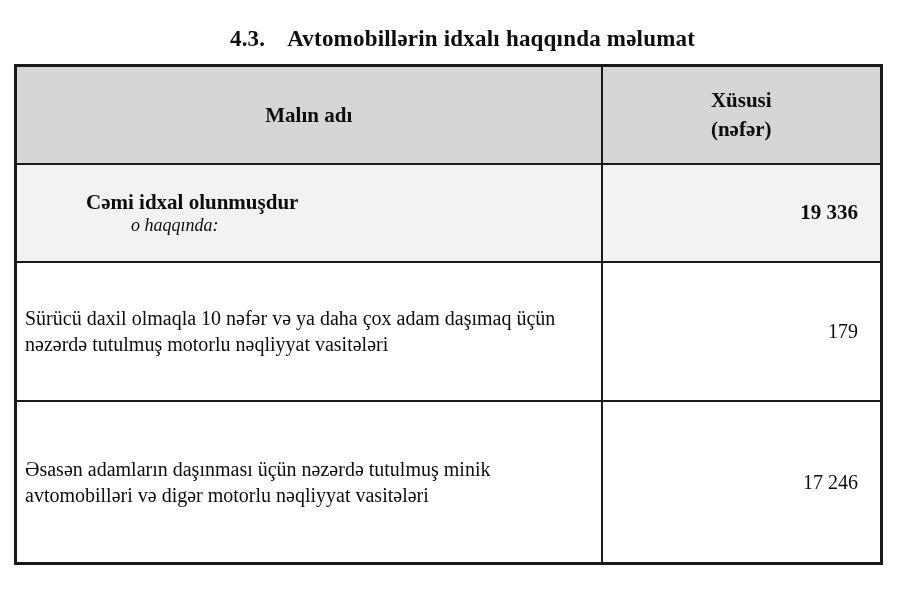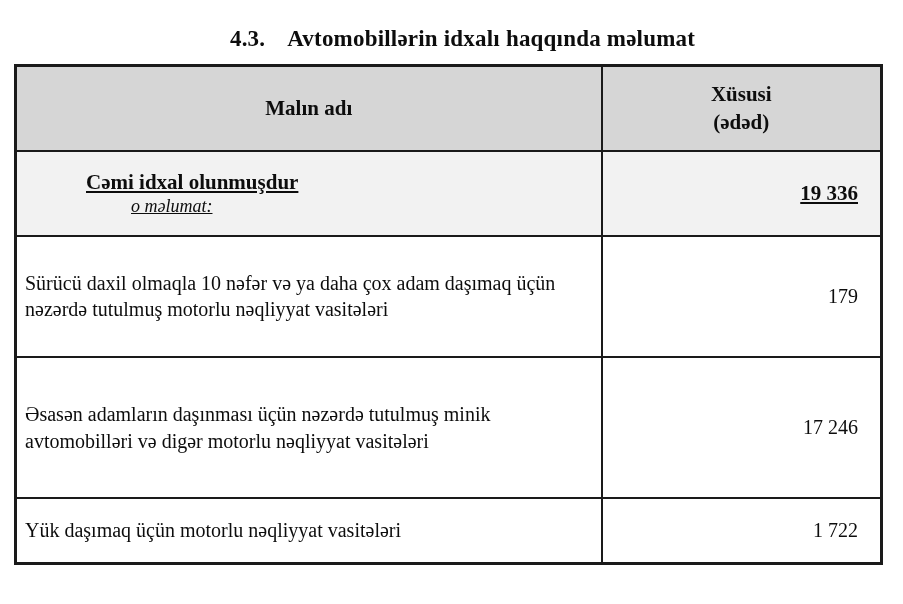--- a/index.html
+++ b/index.html
@@ -42,21 +42,21 @@
   col.c-name { width: 586px; }
   col.c-qty  { width: 280px; }
   tr.header-row { height: 78px; }
   tr.header-row th {
     background: var(--header-bg, #d6d6d6);
     font-weight: bold;
     text-align: center;
     font-size: 21px;
     line-height: 1.35;
   }
-  tr.total-row { height: 78px; text-decoration: underline; }
+  tr.total-row { height: 78px; }
   tr.total-row td { background: var(--total-bg, #f2f2f2); }
   td.total-cell { padding-left: 69px; }
   .total-label { font-weight: bold; font-size: 21px; line-height: 1.25; }
   .total-sublabel { font-style: italic; font-size: 18px; margin-left: 45px; line-height: 1.2; }
   td.value-cell {
     text-align: right;
     padding-right: 22px;
     white-space: nowrap;
   }
   tr.total-row td.value-cell { font-weight: bold; font-size: 21px; padding-left: 39px; }
@@ -79,36 +79,32 @@
 <table class="import-table">
   <colgroup>
     <col class="c-name">
     <col class="c-qty">
   </colgroup>
   <tbody>
     <tr class="header-row">
       <th>Malın adı</th>
       <th>
         <div>Xüsusi</div>
-        <div>(ədəd)</div>
+        <div>(nəfər)</div>
       </th>
     </tr>
     <tr class="total-row">
       <td class="total-cell">
         <div class="total-label">Cəmi idxal olunmuşdur</div>
-        <div class="total-sublabel">o məlumat:</div>
+        <div class="total-sublabel">o haqqında:</div>
       </td>
       <td class="value-cell">19 336</td>
     </tr>
     <tr class="data-row-1">
       <td class="label-cell">Sürücü daxil olmaqla 10 nəfər və ya daha çox adam daşımaq üçün nəzərdə tutulmuş motorlu nəqliyyat vasitələri</td>
       <td class="value-cell">179</td>
     </tr>
     <tr class="data-row-2">
       <td class="label-cell">Əsasən adamların daşınması üçün nəzərdə tutulmuş minik avtomobilləri və digər motorlu nəqliyyat vasitələri</td>
       <td class="value-cell">17 246</td>
     </tr>
-    <tr class="data-row-3">
-      <td class="label-cell">Yük daşımaq üçün motorlu nəqliyyat vasitələri</td>
-      <td class="value-cell">1 722</td>
-    </tr>
   </tbody>
 </table>
 
 </body></html>

